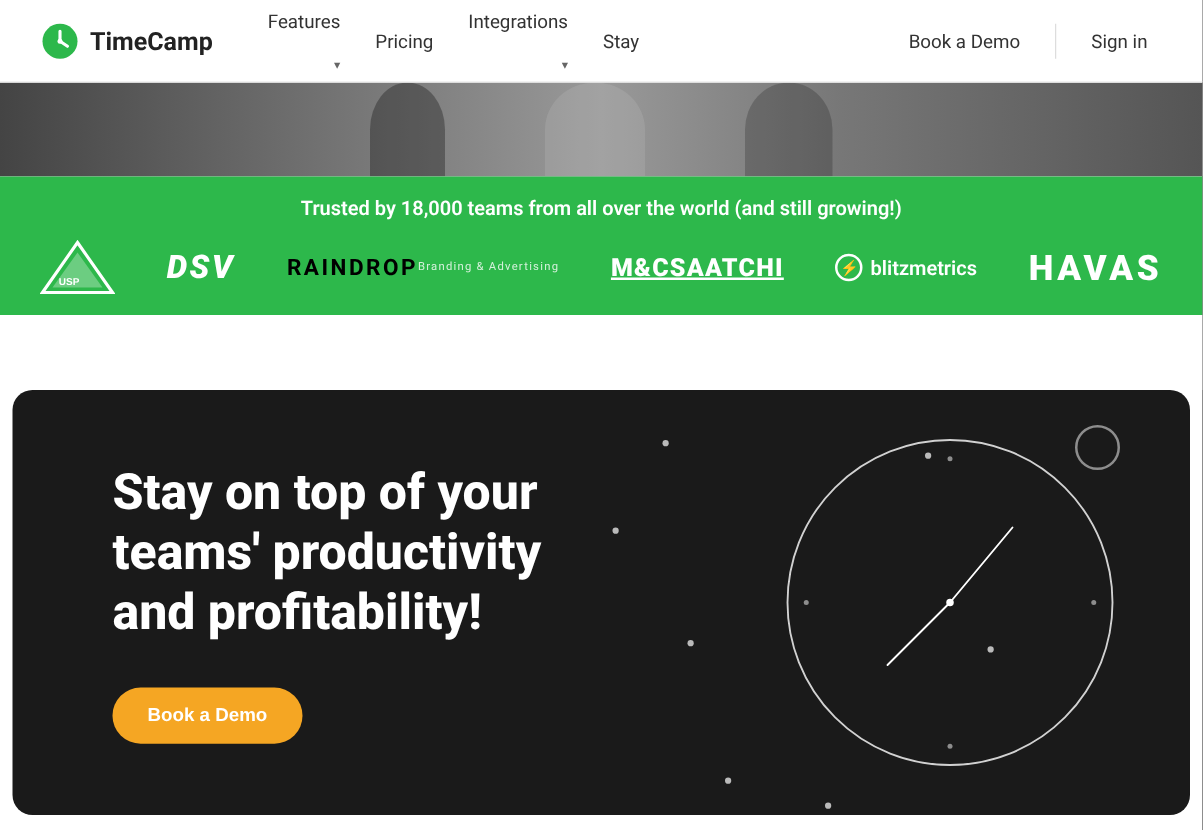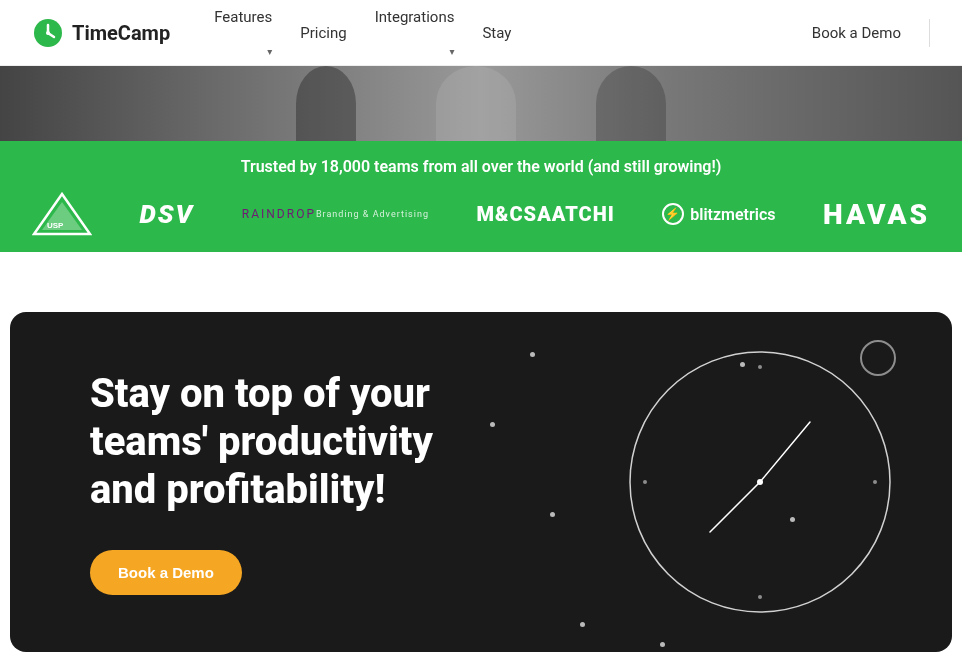--- a/index.html
+++ b/index.html
@@ -141,29 +141,30 @@
       font-weight: 900;
       letter-spacing: 2px;
       color: #fff;
       font-style: italic;
     }
 
     
     .logo-raindrop {
       text-align: center;
     }
-    .logo-raindrop .main { font-size: 12px; font-weight: 400; letter-spacing: 2px; color: #701a75; }
+    .logo-raindrop .main { font-size: 18px; font-weight: 700; letter-spacing: 2px; color: #000000; }
     .logo-raindrop .sub { font-size: 9px; color: rgba(255,255,255,0.8); letter-spacing: 1px; }
 
     
     .logo-mcs {
       font-size: 20px;
       font-weight: 900;
       letter-spacing: 1px;
       color: #fff;
+      text-decoration: underline;
     }
 
     
     .logo-blitz {
       display: flex;
       align-items: center;
       gap: 6px;
       font-size: 16px;
       font-weight: 600;
       color: #fff;
@@ -289,20 +290,21 @@
     <a class="nav-item">
       <span>Stay</span>
     </a>
   </div>
 
   <div class="nav-right">
     <a class="nav-item">
       <span>Book a Demo</span>
     </a>
     <div class="nav-divider"></div>
+    <span class="btn-signin">Sign in</span>
   </div>
 </nav>
 
 <div class="hero-strip">
 
   <div style="position:absolute;inset:0;background:linear-gradient(to right, #444 0%, #777 30%, #999 50%, #777 70%, #555 100%);"></div>
   <div style="position:absolute;inset:0;display:flex;align-items:center;justify-content:center;gap:80px;">
 
     <div style="width:60px;height:75px;background:rgba(0,0,0,0.3);border-radius:50% 50% 0 0;"></div>
     <div style="width:80px;height:75px;background:rgba(200,200,200,0.2);border-radius:50% 50% 0 0;"></div>

